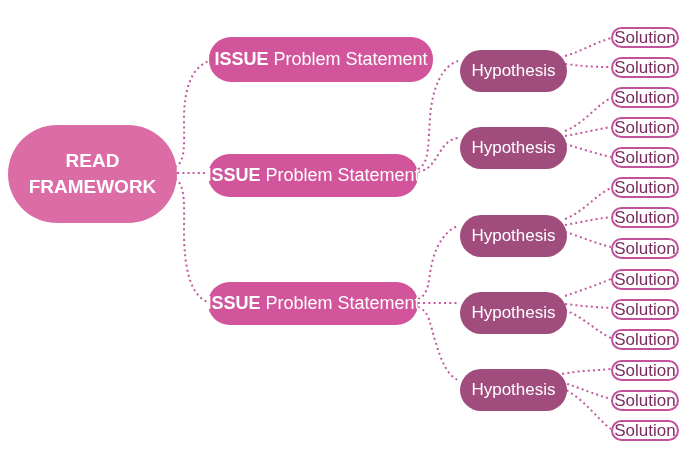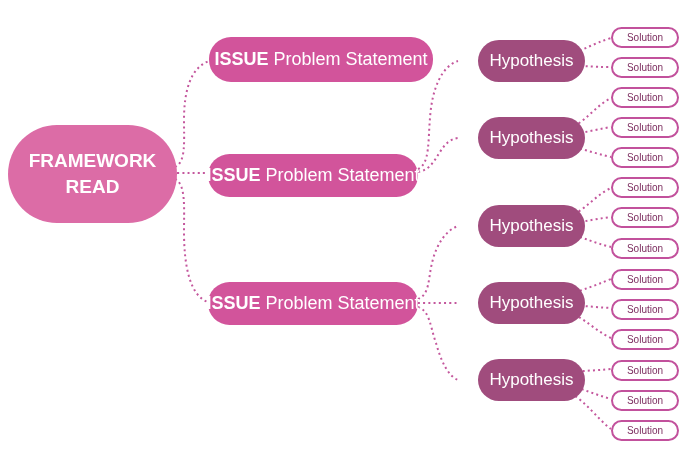--- a/index.html
+++ b/index.html
@@ -42,33 +42,34 @@
     background: var(--issue-fill, #D2549B);
     border-radius: 22px;
     color: var(--node-text, #fff);
     font-size: 18px;
   }
   .issue-node .kw { font-weight: bold; }
   .issue-1 { left: 209px; top: 37px; width: 224px; height: 45px; }
   .issue-2 { left: 208px; top: 154px; width: 210px; height: 43px; }
   .issue-3 { left: 208px; top: 282px; width: 210px; height: 43px; }
   .hyp-node {
-    left: 478px; width: 107px; height: 42px;
+    left: 460px; width: 107px; height: 42px;
     background: var(--hypothesis-fill, #A04C7D);
     border-radius: 21px;
     color: var(--node-text, #fff);
     font-size: 17px;
+    margin-top: 10px;
   }
   .sol-node {
     left: 611px; width: 68px; height: 21px;
     background: var(--solution-fill, #FFFFFF);
     border: 2px solid var(--solution-border, #C2519C);
     border-radius: 11px;
     color: var(--solution-text, #7B2C5E);
-    font-size: 10px;
+    font-size: 17px;
   }
 </style>
 </head>
 <body>
 
 <div class="canvas">
 
   <svg class="edges" viewBox="0 0 700 463">
     <path class="edge" d="M 175 167 C 186 162 184 142 184 120 C 184 92 190 68 209 61"></path>
     <path class="edge" d="M 177 173 C 188 173 196 173 208 173"></path>
@@ -88,22 +89,22 @@
     <path class="edge" d="M 565 232 C 585 238 594 243 611 247"></path>
     <path class="edge" d="M 565 296 C 585 289 594 286 611 279"></path>
     <path class="edge" d="M 565 304 C 582 306 594 307 611 308"></path>
     <path class="edge" d="M 565 310 C 585 318 594 330 611 338"></path>
     <path class="edge" d="M 562 374 C 582 370 594 371 611 369"></path>
     <path class="edge" d="M 562 382 C 582 389 594 394 611 399"></path>
     <path class="edge" d="M 562 388 C 585 399 596 418 611 429"></path>
   </svg>
 
   <div class="node root-node">
+    <div>READ</div>
     <div>FRAMEWORK</div>
-    <div>READ</div>
   </div>
 
   <div class="node issue-node issue-1">
     <span class="kw">ISSUE</span>&nbsp;<span>Problem Statement</span>
   </div>
   <div class="node issue-node issue-2">
     <span class="kw">ISSUE</span>&nbsp;<span>Problem Statement</span>
   </div>
   <div class="node issue-node issue-3">
     <span class="kw">ISSUE</span>&nbsp;<span>Problem Statement</span>

